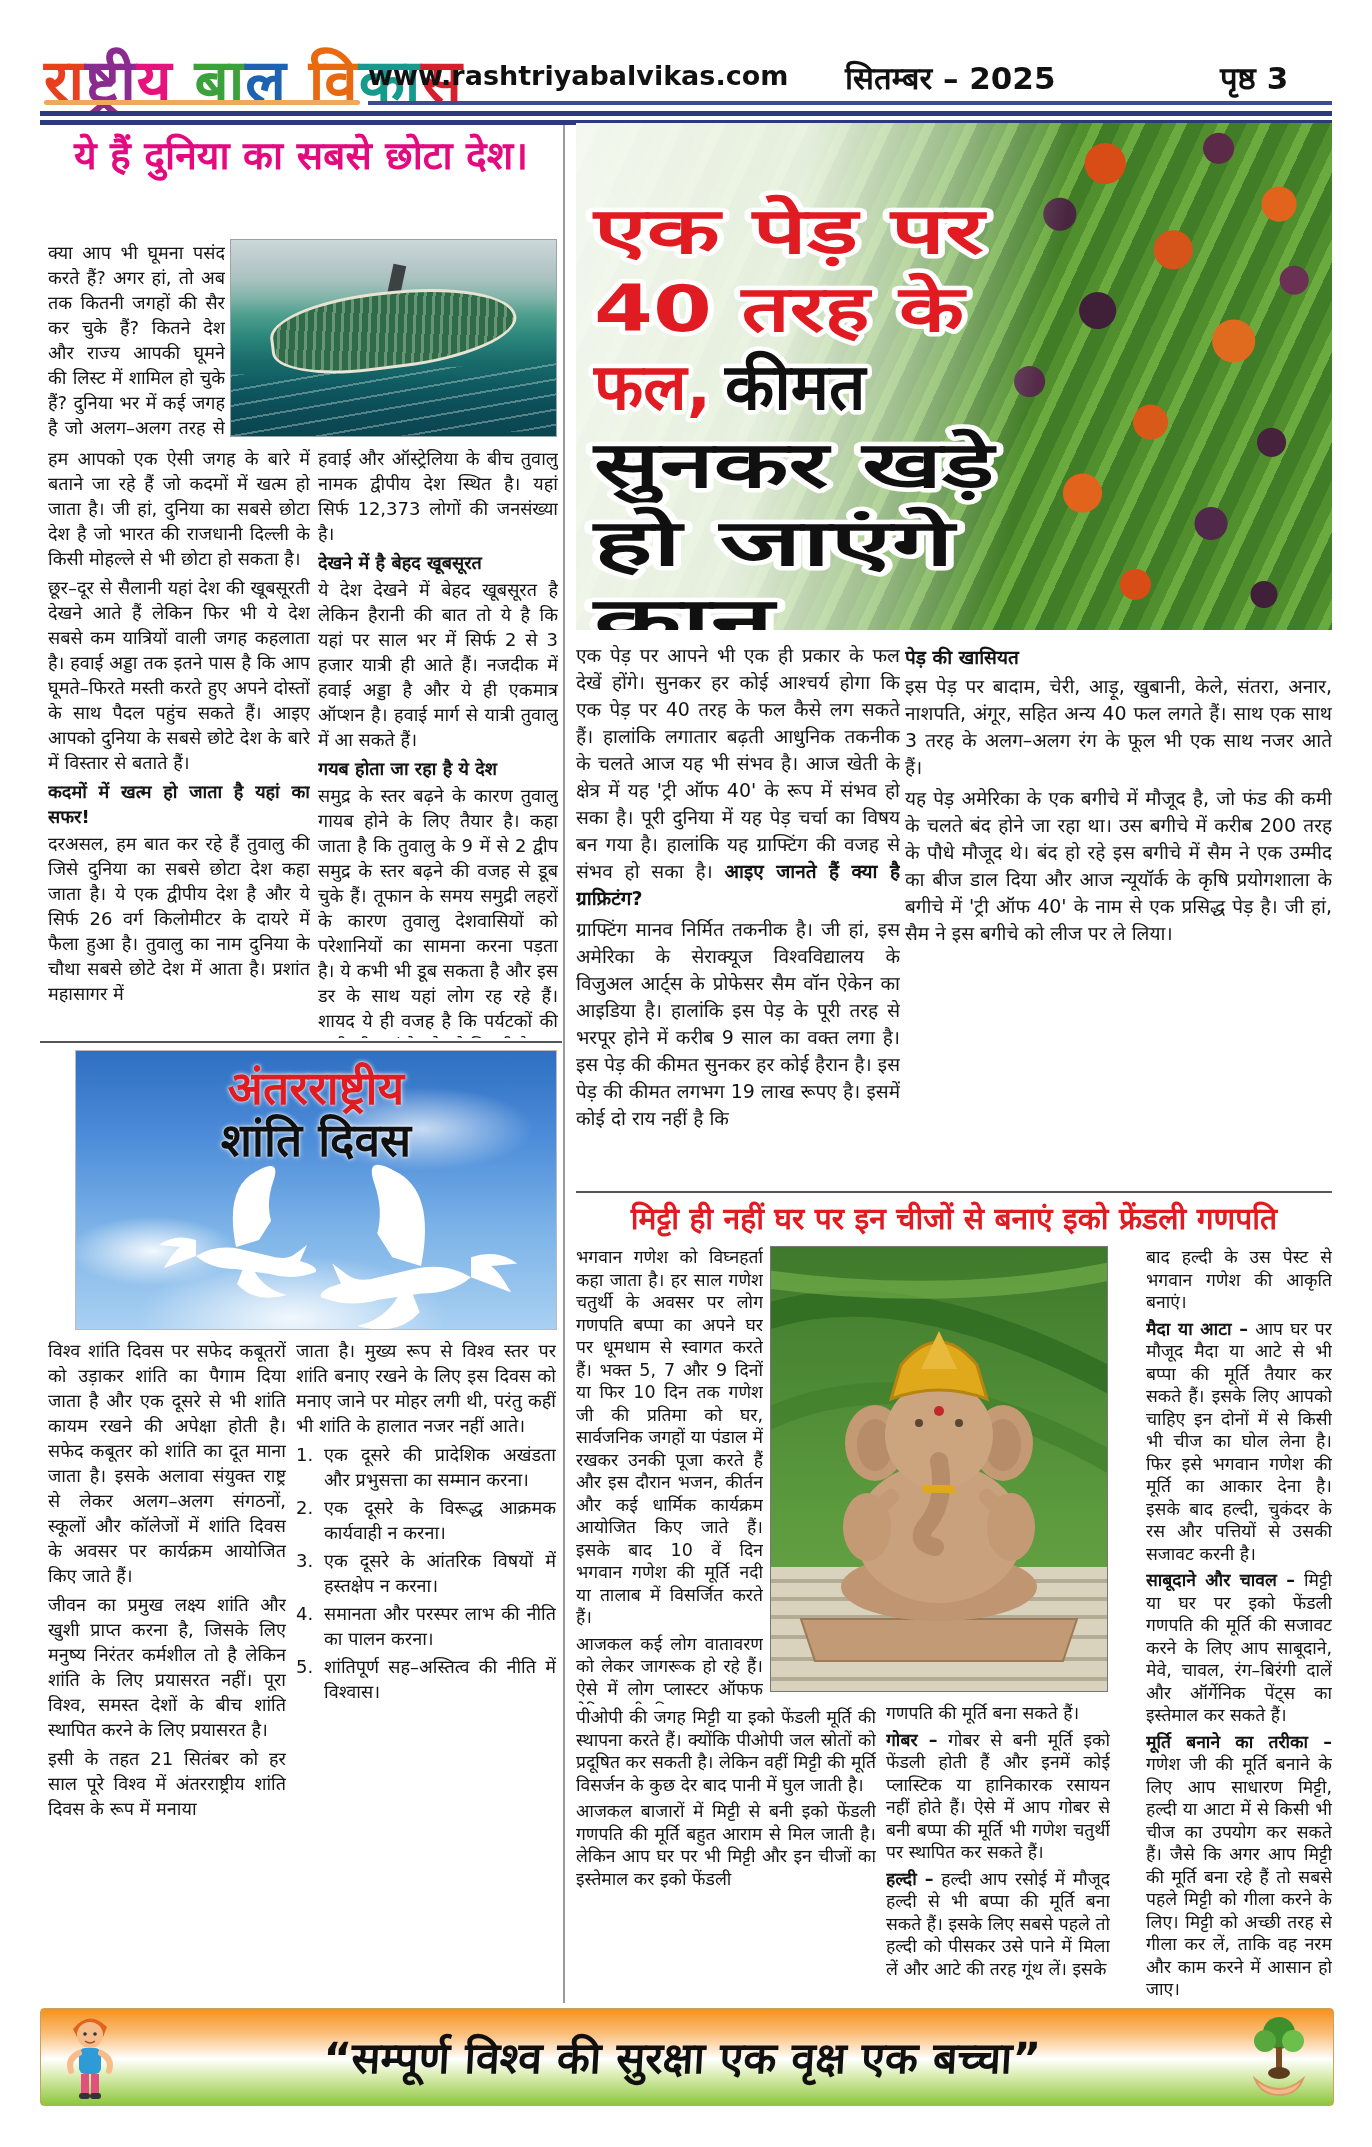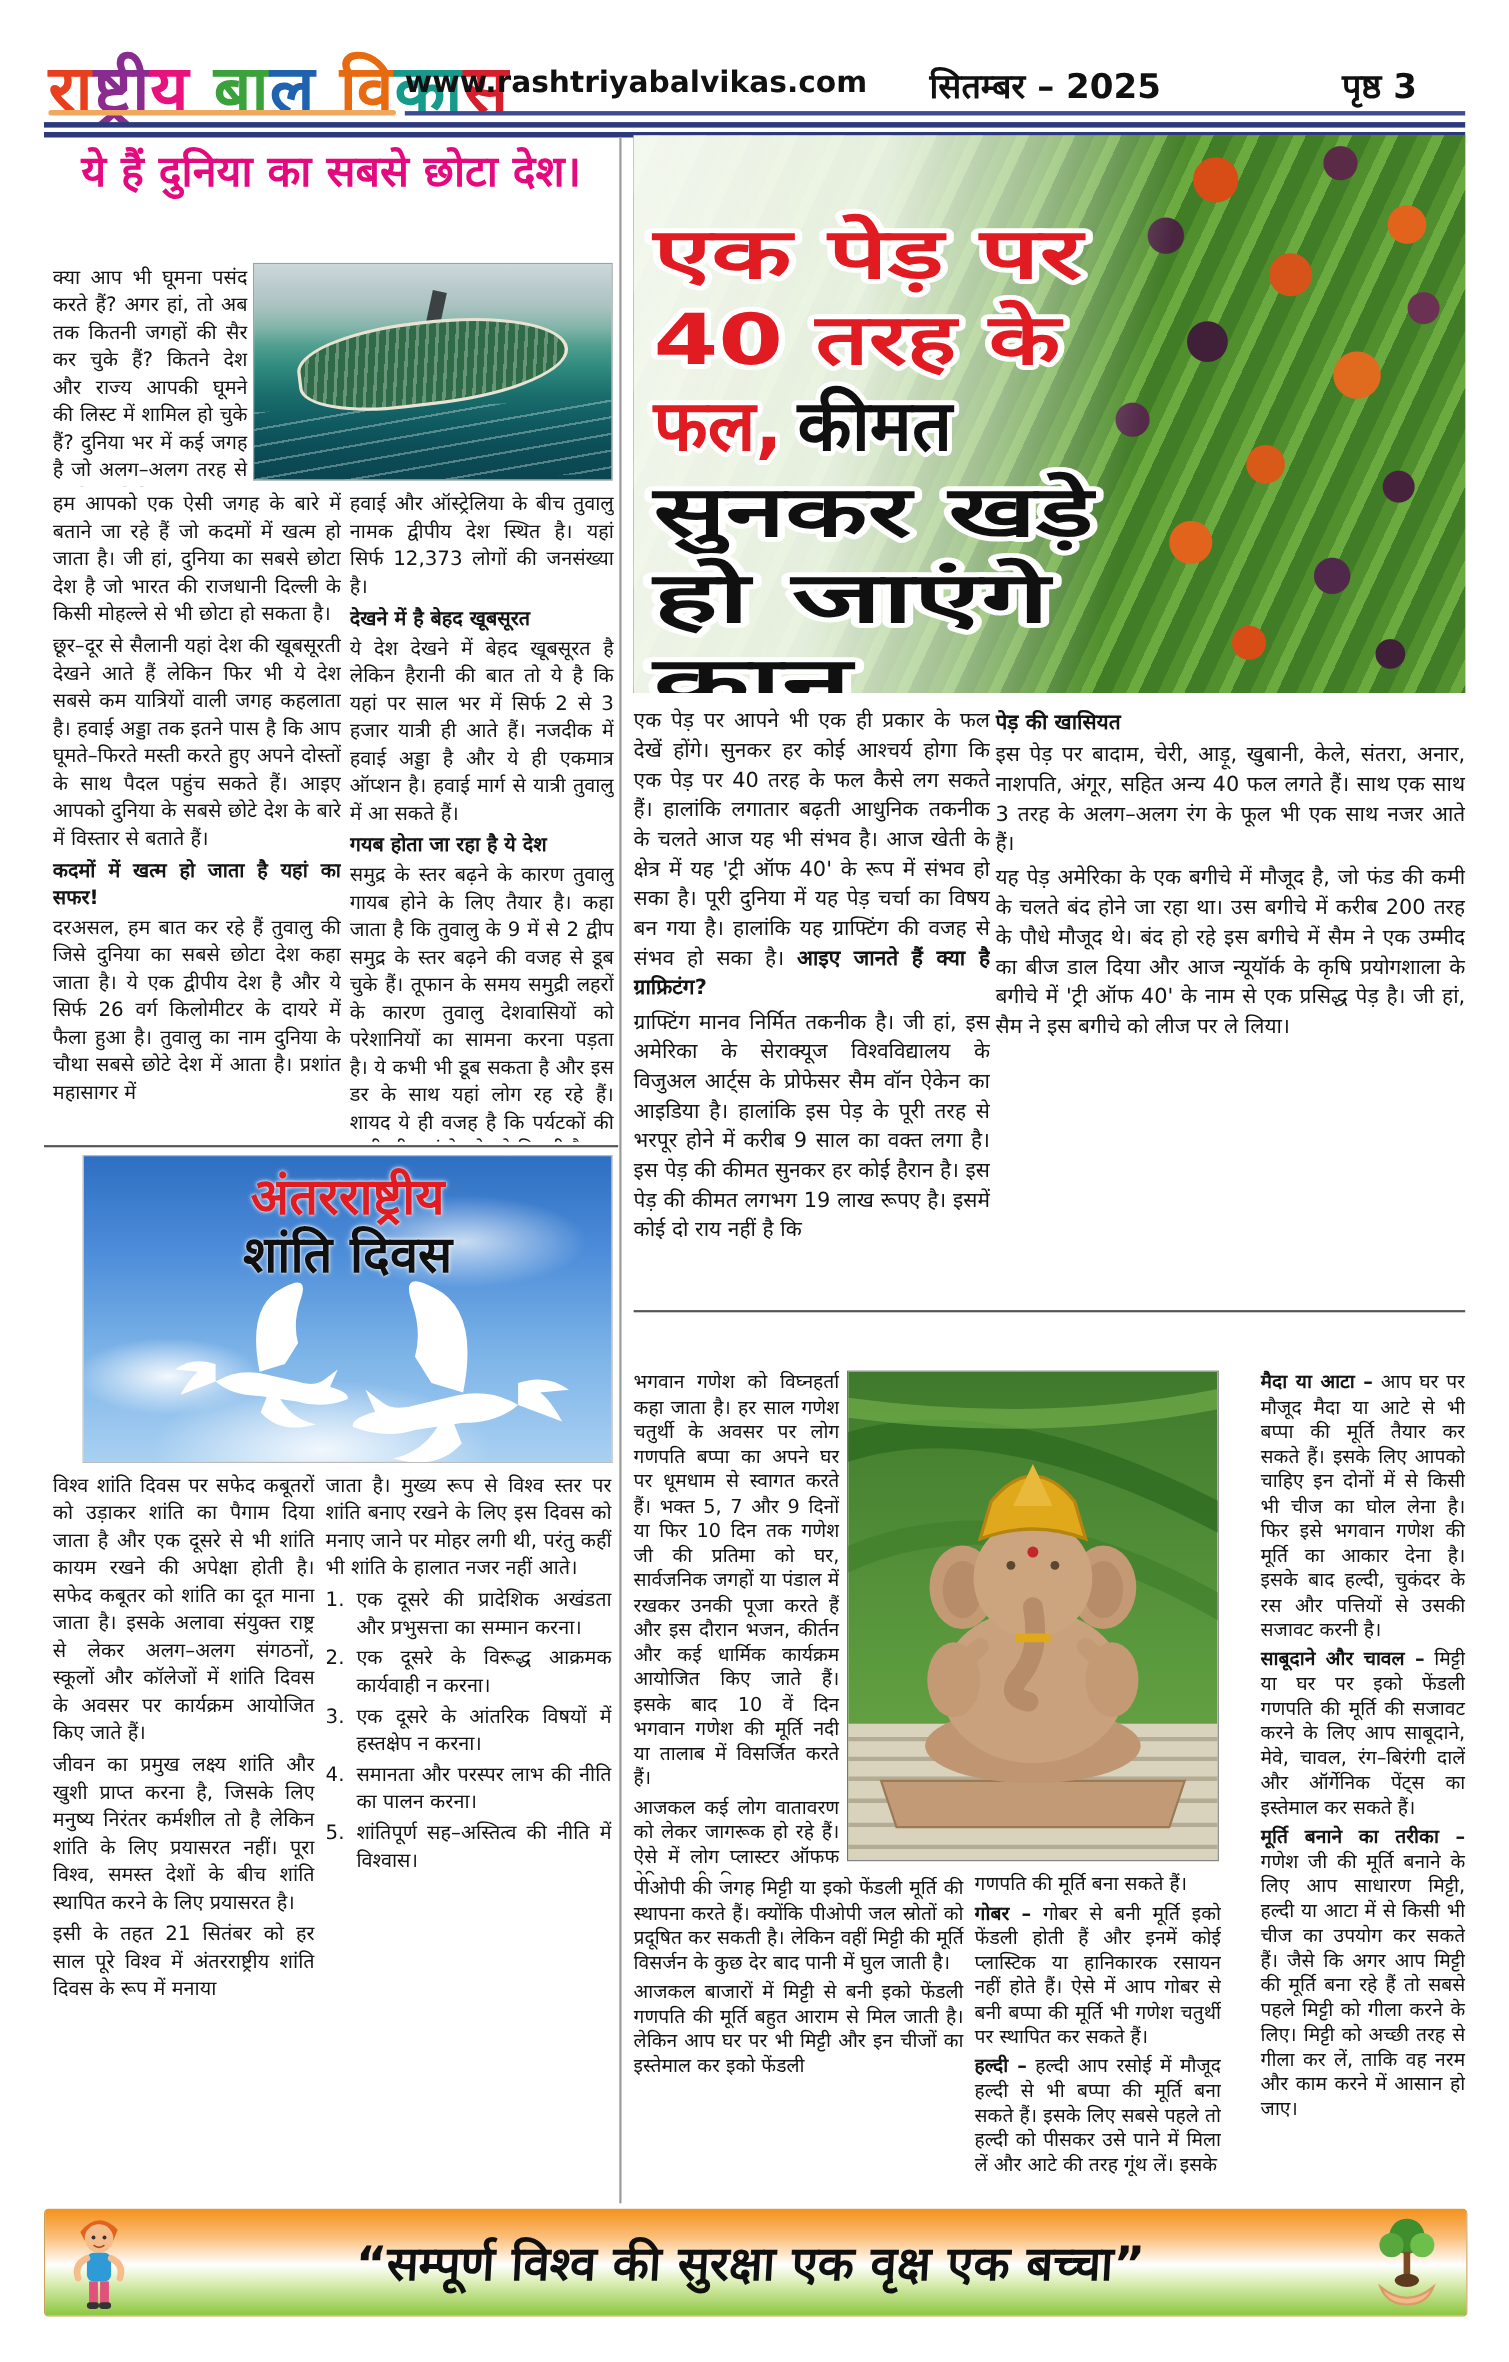--- a/index.html
+++ b/index.html
@@ -211,20 +211,21 @@
     <p><span>एक पेड़ पर आपने भी एक ही प्रकार के फल देखें होंगे। सुनकर हर कोई आश्चर्य होगा कि एक पेड़ पर 40 तरह के फल कैसे लग सकते हैं। हालांकि लगातार बढ़ती आधुनिक तकनीक के चलते आज यह भी संभव है। आज खेती के क्षेत्र में यह 'ट्री ऑफ 40' के रूप में संभव हो सका है। पूरी दुनिया में यह पेड़ चर्चा का विषय बन गया है। हालांकि यह ग्राफ्टिंग की वजह से संभव हो सका है।</span> <b>आइए जानते हैं क्या है ग्राफ्रिटंग?</b></p>
     <p>ग्राफ्टिंग मानव निर्मित तकनीक है। जी हां, इस अमेरिका के सेराक्यूज विश्वविद्यालय के विजुअल आर्ट्स के प्रोफेसर सैम वॉन ऐकेन का आइडिया है। हालांकि इस पेड़ के पूरी तरह से भरपूर होने में करीब 9 साल का वक्त लगा है। इस पेड़ की कीमत सुनकर हर कोई हैरान है। इस पेड़ की कीमत लगभग 19 लाख रूपए है। इसमें कोई दो राय नहीं है कि</p>
   </div>
   <div class="abs col t40-c2">
     <p class="sub">पेड़ की खासियत</p>
     <p>इस पेड़ पर बादाम, चेरी, आड़ू, खुबानी, केले, संतरा, अनार, नाशपति, अंगूर, सहित अन्य 40 फल लगते हैं। साथ एक साथ 3 तरह के अलग–अलग रंग के फूल भी एक साथ नजर आते हैं।</p>
     <p>यह पेड़ अमेरिका के एक बगीचे में मौजूद है, जो फंड की कमी के चलते बंद होने जा रहा था। उस बगीचे में करीब 200 तरह के पौधे मौजूद थे। बंद हो रहे इस बगीचे में सैम ने एक उम्मीद का बीज डाल दिया और आज न्यूयॉर्क के कृषि प्रयोगशाला के बगीचे में 'ट्री ऑफ 40' के नाम से एक प्रसिद्ध पेड़ है। जी हां, सैम ने इस बगीचे को लीज पर ले लिया।</p>
   </div>
 
   <div class="abs hr-g"></div>
+  <div class="abs g-head">मिट्टी ही नहीं घर पर इन चीजों से बनाएं इको फ्रेंडली गणपति</div>
 
   <div class="abs col g-col g-c1n">
     <p>भगवान गणेश को विघ्नहर्ता कहा जाता है। हर साल गणेश चतुर्थी के अवसर पर लोग गणपति बप्पा का अपने घर पर धूमधाम से स्वागत करते हैं। भक्त 5, 7 और 9 दिनों या फिर 10 दिन तक गणेश जी की प्रतिमा को घर, सार्वजनिक जगहों या पंडाल में रखकर उनकी पूजा करते हैं और इस दौरान भजन, कीर्तन और कई धार्मिक कार्यक्रम आयोजित किए जाते हैं। इसके बाद 10 वें दिन भगवान गणेश की मूर्ति नदी या तालाब में विसर्जित करते हैं।</p>
     <p>आजकल कई लोग वातावरण को लेकर जागरूक हो रहे हैं। ऐसे में लोग प्लास्टर ऑफफ पेरिस यानी की</p>
   </div>
 
   <div class="abs g-img">
     <svg width="336" height="444" viewBox="0 0 336 444">
       <defs>
         <linearGradient id="gg" x1="0" y1="0" x2="0" y2="1">
@@ -273,20 +274,21 @@
     <p>आजकल बाजारों में मिट्टी से बनी इको फेंडली गणपति की मूर्ति बहुत आराम से मिल जाती है। लेकिन आप घर पर भी मिट्टी और इन चीजों का इस्तेमाल कर इको फेंडली</p>
   </div>
 
   <div class="abs col g-col g-mid">
     <p>गणपति की मूर्ति बना सकते हैं।</p>
     <p><b>गोबर –</b> <span>गोबर से बनी मूर्ति इको फेंडली होती हैं और इनमें कोई प्लास्टिक या हानिकारक रसायन नहीं होते हैं। ऐसे में आप गोबर से बनी बप्पा की मूर्ति भी गणेश चतुर्थी पर स्थापित कर सकते हैं।</span></p>
     <p><b>हल्दी –</b> <span>हल्दी आप रसोई में मौजूद हल्दी से भी बप्पा की मूर्ति बना सकते हैं। इसके लिए सबसे पहले तो हल्दी को पीसकर उसे पाने में मिला लें और आटे की तरह गूंथ लें। इसके</span></p>
   </div>
 
   <div class="abs col g-col g-c3">
+    <p>बाद हल्दी के उस पेस्ट से भगवान गणेश की आकृति बनाएं।</p>
     <p><b>मैदा या आटा –</b> <span>आप घर पर मौजूद मैदा या आटे से भी बप्पा की मूर्ति तैयार कर सकते हैं। इसके लिए आपको चाहिए इन दोनों में से किसी भी चीज का घोल लेना है। फिर इसे भगवान गणेश की मूर्ति का आकार देना है। इसके बाद हल्दी, चुकंदर के रस और पत्तियों से उसकी सजावट करनी है।</span></p>
     <p><b>साबूदाने और चावल –</b> <span>मिट्टी या घर पर इको फेंडली गणपति की मूर्ति की सजावट करने के लिए आप साबूदाने, मेवे, चावल, रंग–बिरंगी दालें और ऑर्गेनिक पेंट्स का इस्तेमाल कर सकते हैं।</span></p>
     <p><b>मूर्ति बनाने का तरीका –</b> <span>गणेश जी की मूर्ति बनाने के लिए आप साधारण मिट्टी, हल्दी या आटा में से किसी भी चीज का उपयोग कर सकते हैं। जैसे कि अगर आप मिट्टी की मूर्ति बना रहे हैं तो सबसे पहले मिट्टी को गीला करने के लिए। मिट्टी को अच्छी तरह से गीला कर लें, ताकि वह नरम और काम करने में आसान हो जाए।</span></p>
   </div>
 
   <div class="abs banner">
     <svg class="b-kid" width="62" height="90" viewBox="0 0 62 90">
       <path d="M14 16 q16 -20 34 -2 l-4 10 q-14 -10 -26 0z" fill="#e2641c"></path>
       <circle cx="31" cy="22" r="13" fill="#f6bd8c"></circle>
       <circle cx="26" cy="21" r="1.8" fill="#333"></circle>

